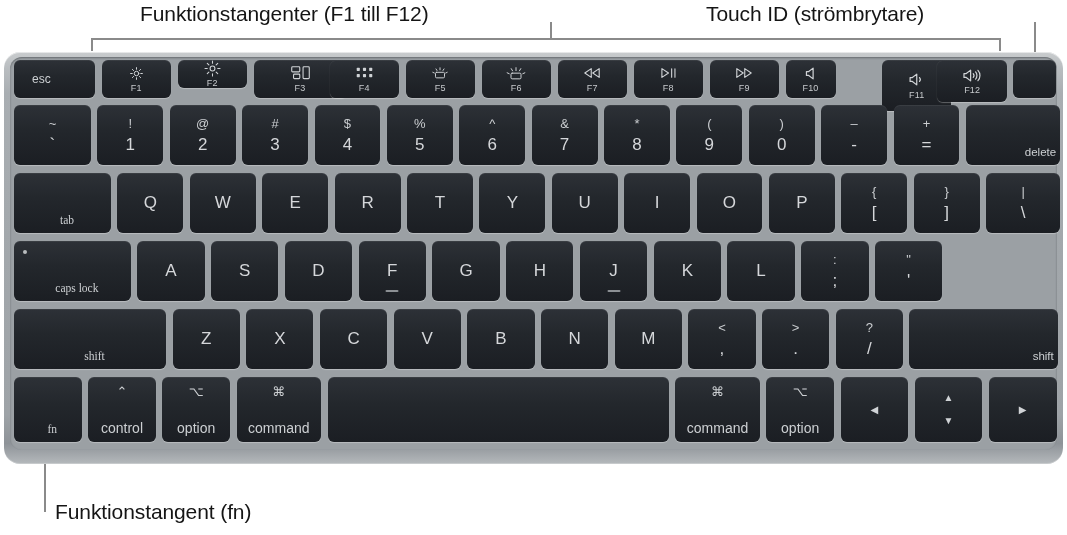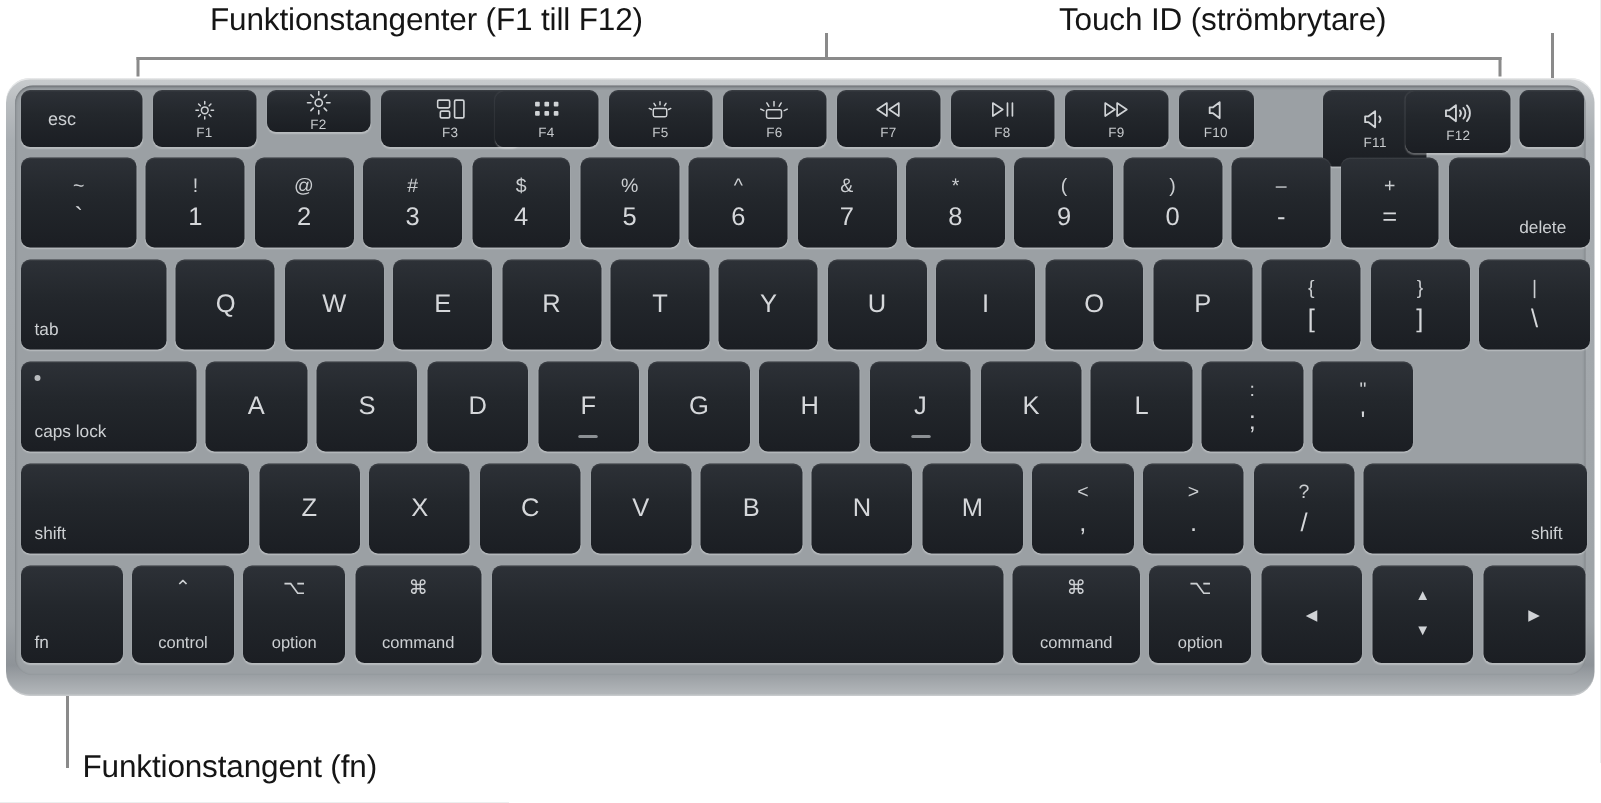--- a/index.html
+++ b/index.html
@@ -150,51 +150,52 @@
   .k-fn .flabel {
     font-size: 9px;
     color: #c7cacd;
     margin-top: 3px;
     letter-spacing: 0.2px;
   }
   
   .k-bl {
     display: flex;
     align-items: flex-end;
-    justify-content: flex-start;
+    justify-content: center;
     padding: 0 0 7px 9px;
     font-size: 11.5px;
     color: #cdd0d3;
+    font-family: Liberation Serif, serif;
   }
   .k-br {
     display: flex;
     align-items: flex-end;
     justify-content: flex-end;
-    padding: 0 16px 7px 0;
+    padding: 0 4px 7px 0;
     font-size: 11.5px;
     color: #cdd0d3;
   }
   .k-esc {
     display: flex;
     align-items: center;
     justify-content: flex-start;
     padding-left: 18px;
     font-size: 12px;
     color: #cdd0d3;
   }
   
   .k-mod {
     display: flex;
     flex-direction: column;
     align-items: center;
     justify-content: space-between;
     padding: 8px 0 7px 0;
   }
   .k-mod .msym { font-size: 13px; color: #cdd0d3; line-height: 1; }
-  .k-mod .mword { font-size: 11px; color: #cdd0d3; line-height: 1; }
+  .k-mod .mword { font-size: 14px; color: #cdd0d3; line-height: 1; }
 
   
   .capsdot {
     position: absolute;
     left: 9px; top: 9px;
     width: 4px; height: 4px;
     border-radius: 50%;
     background: #b9bcbf;
   }
   

